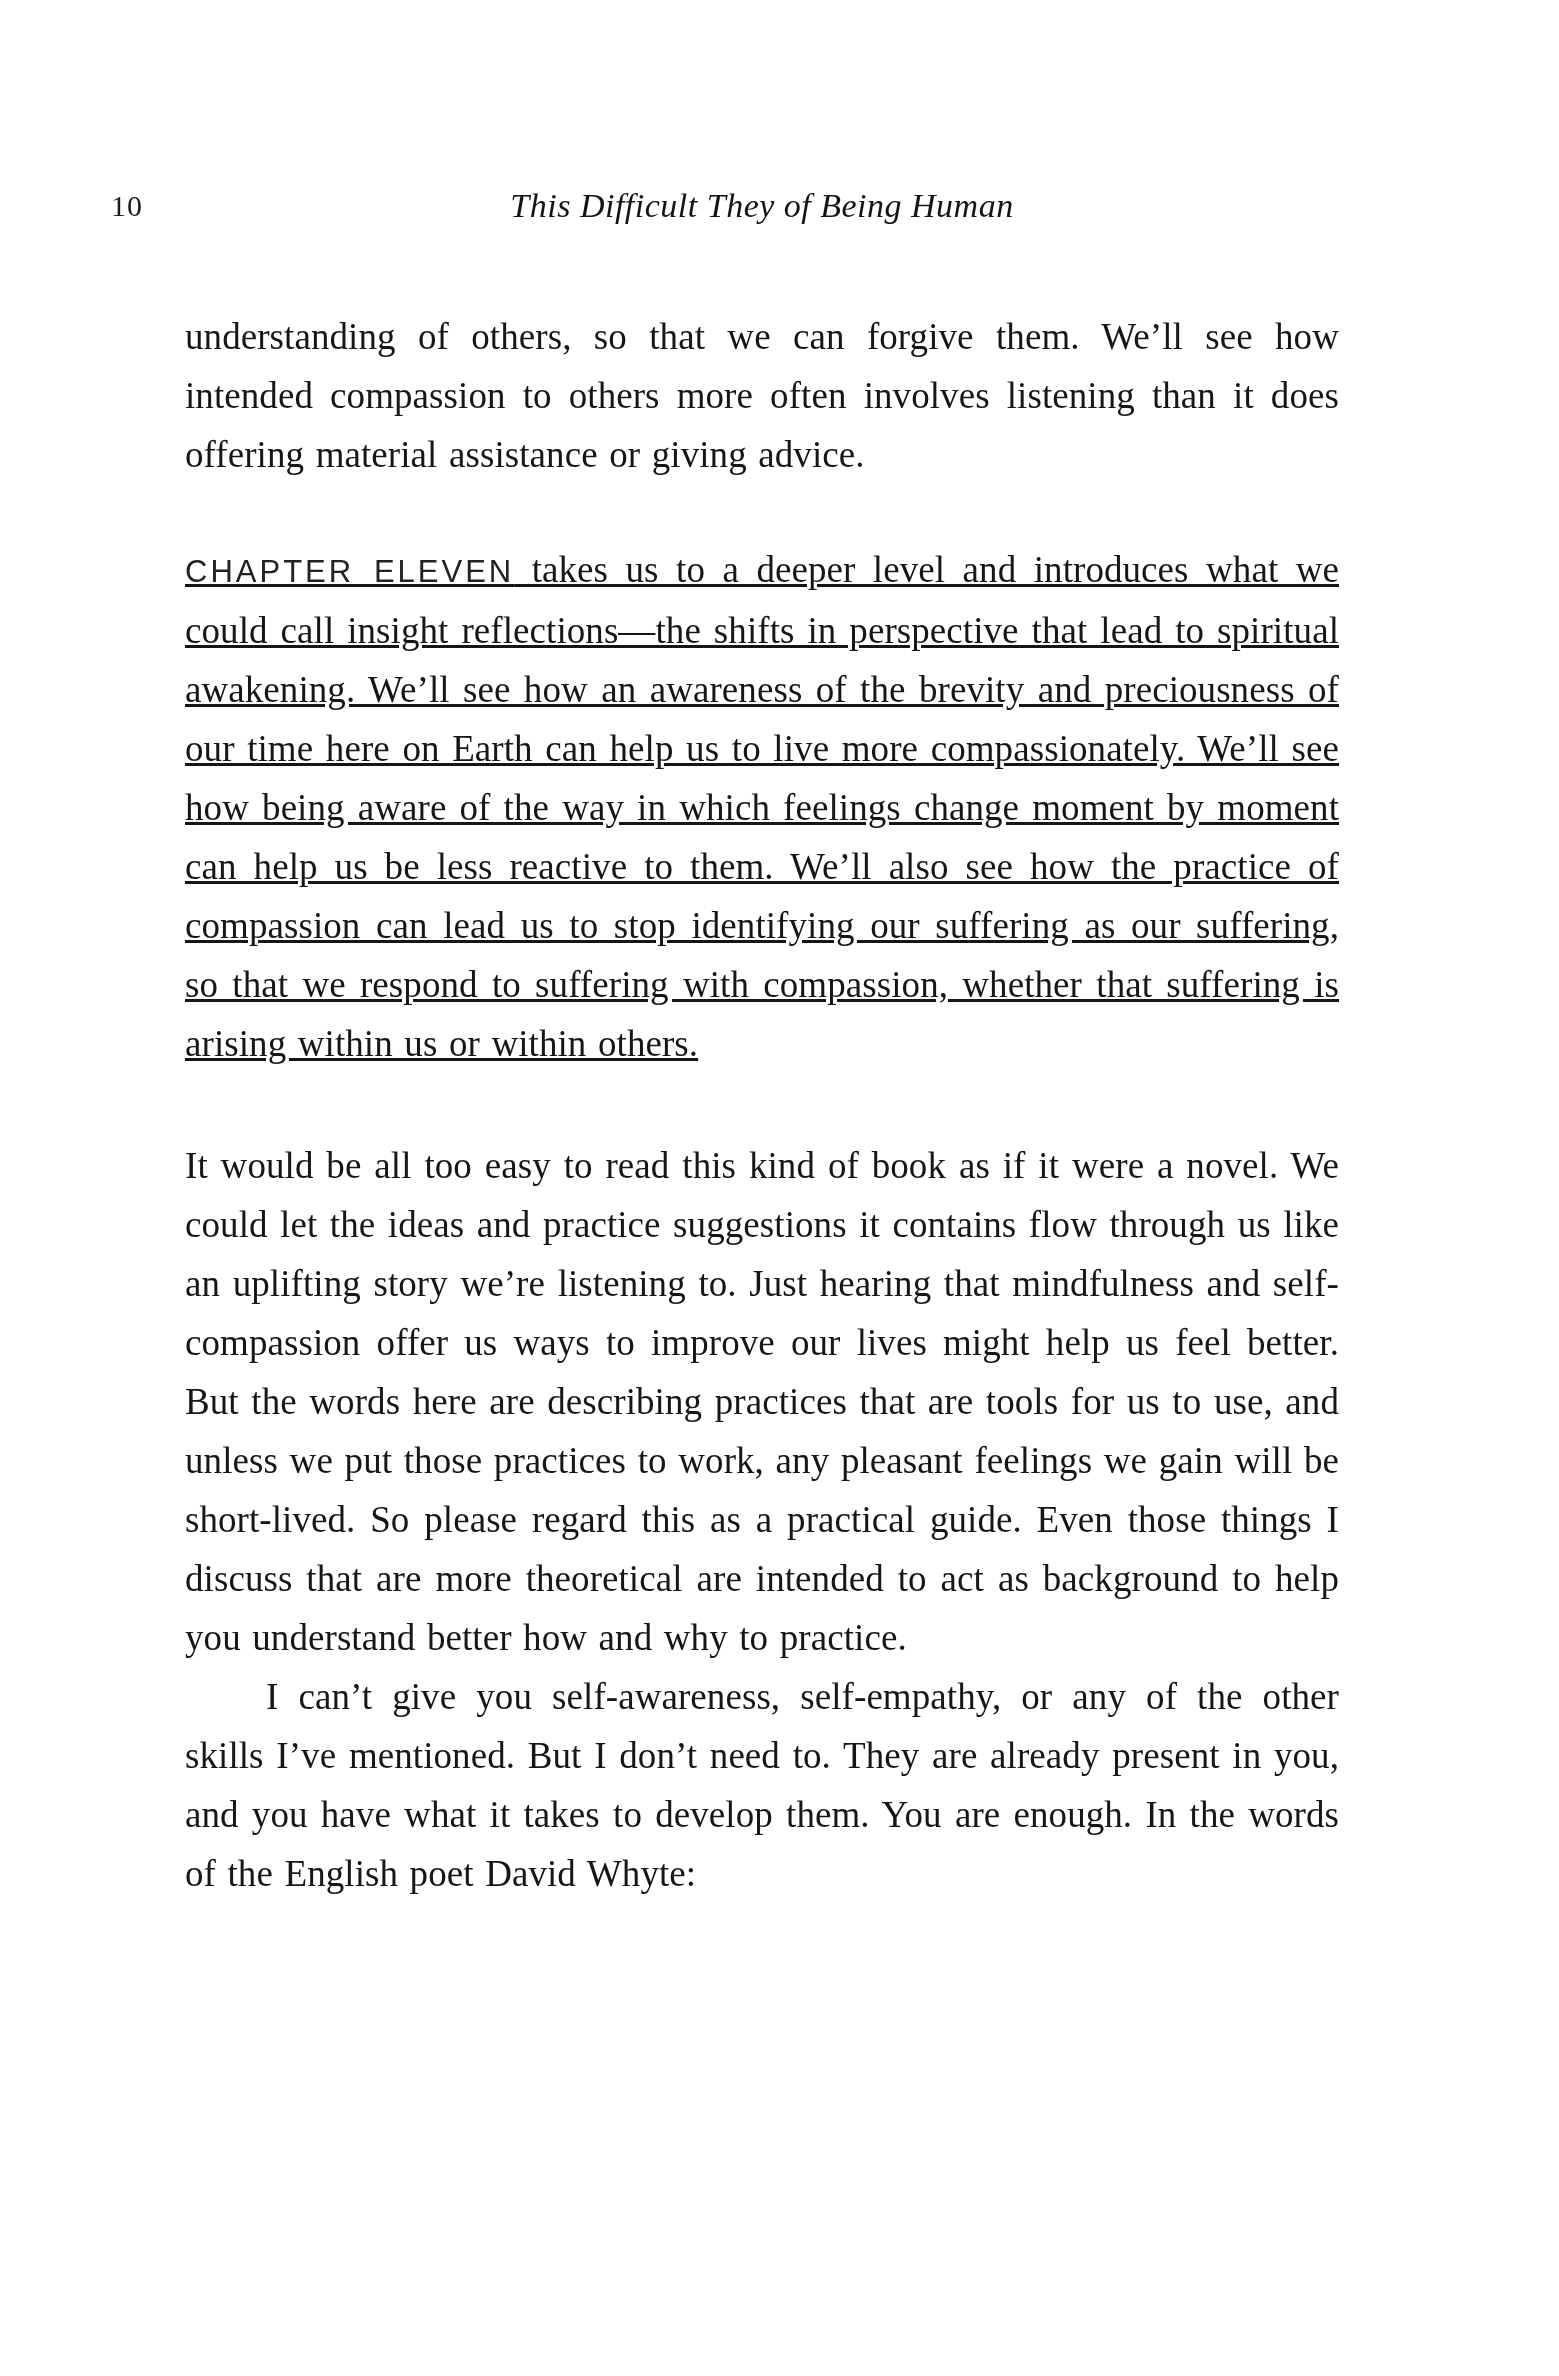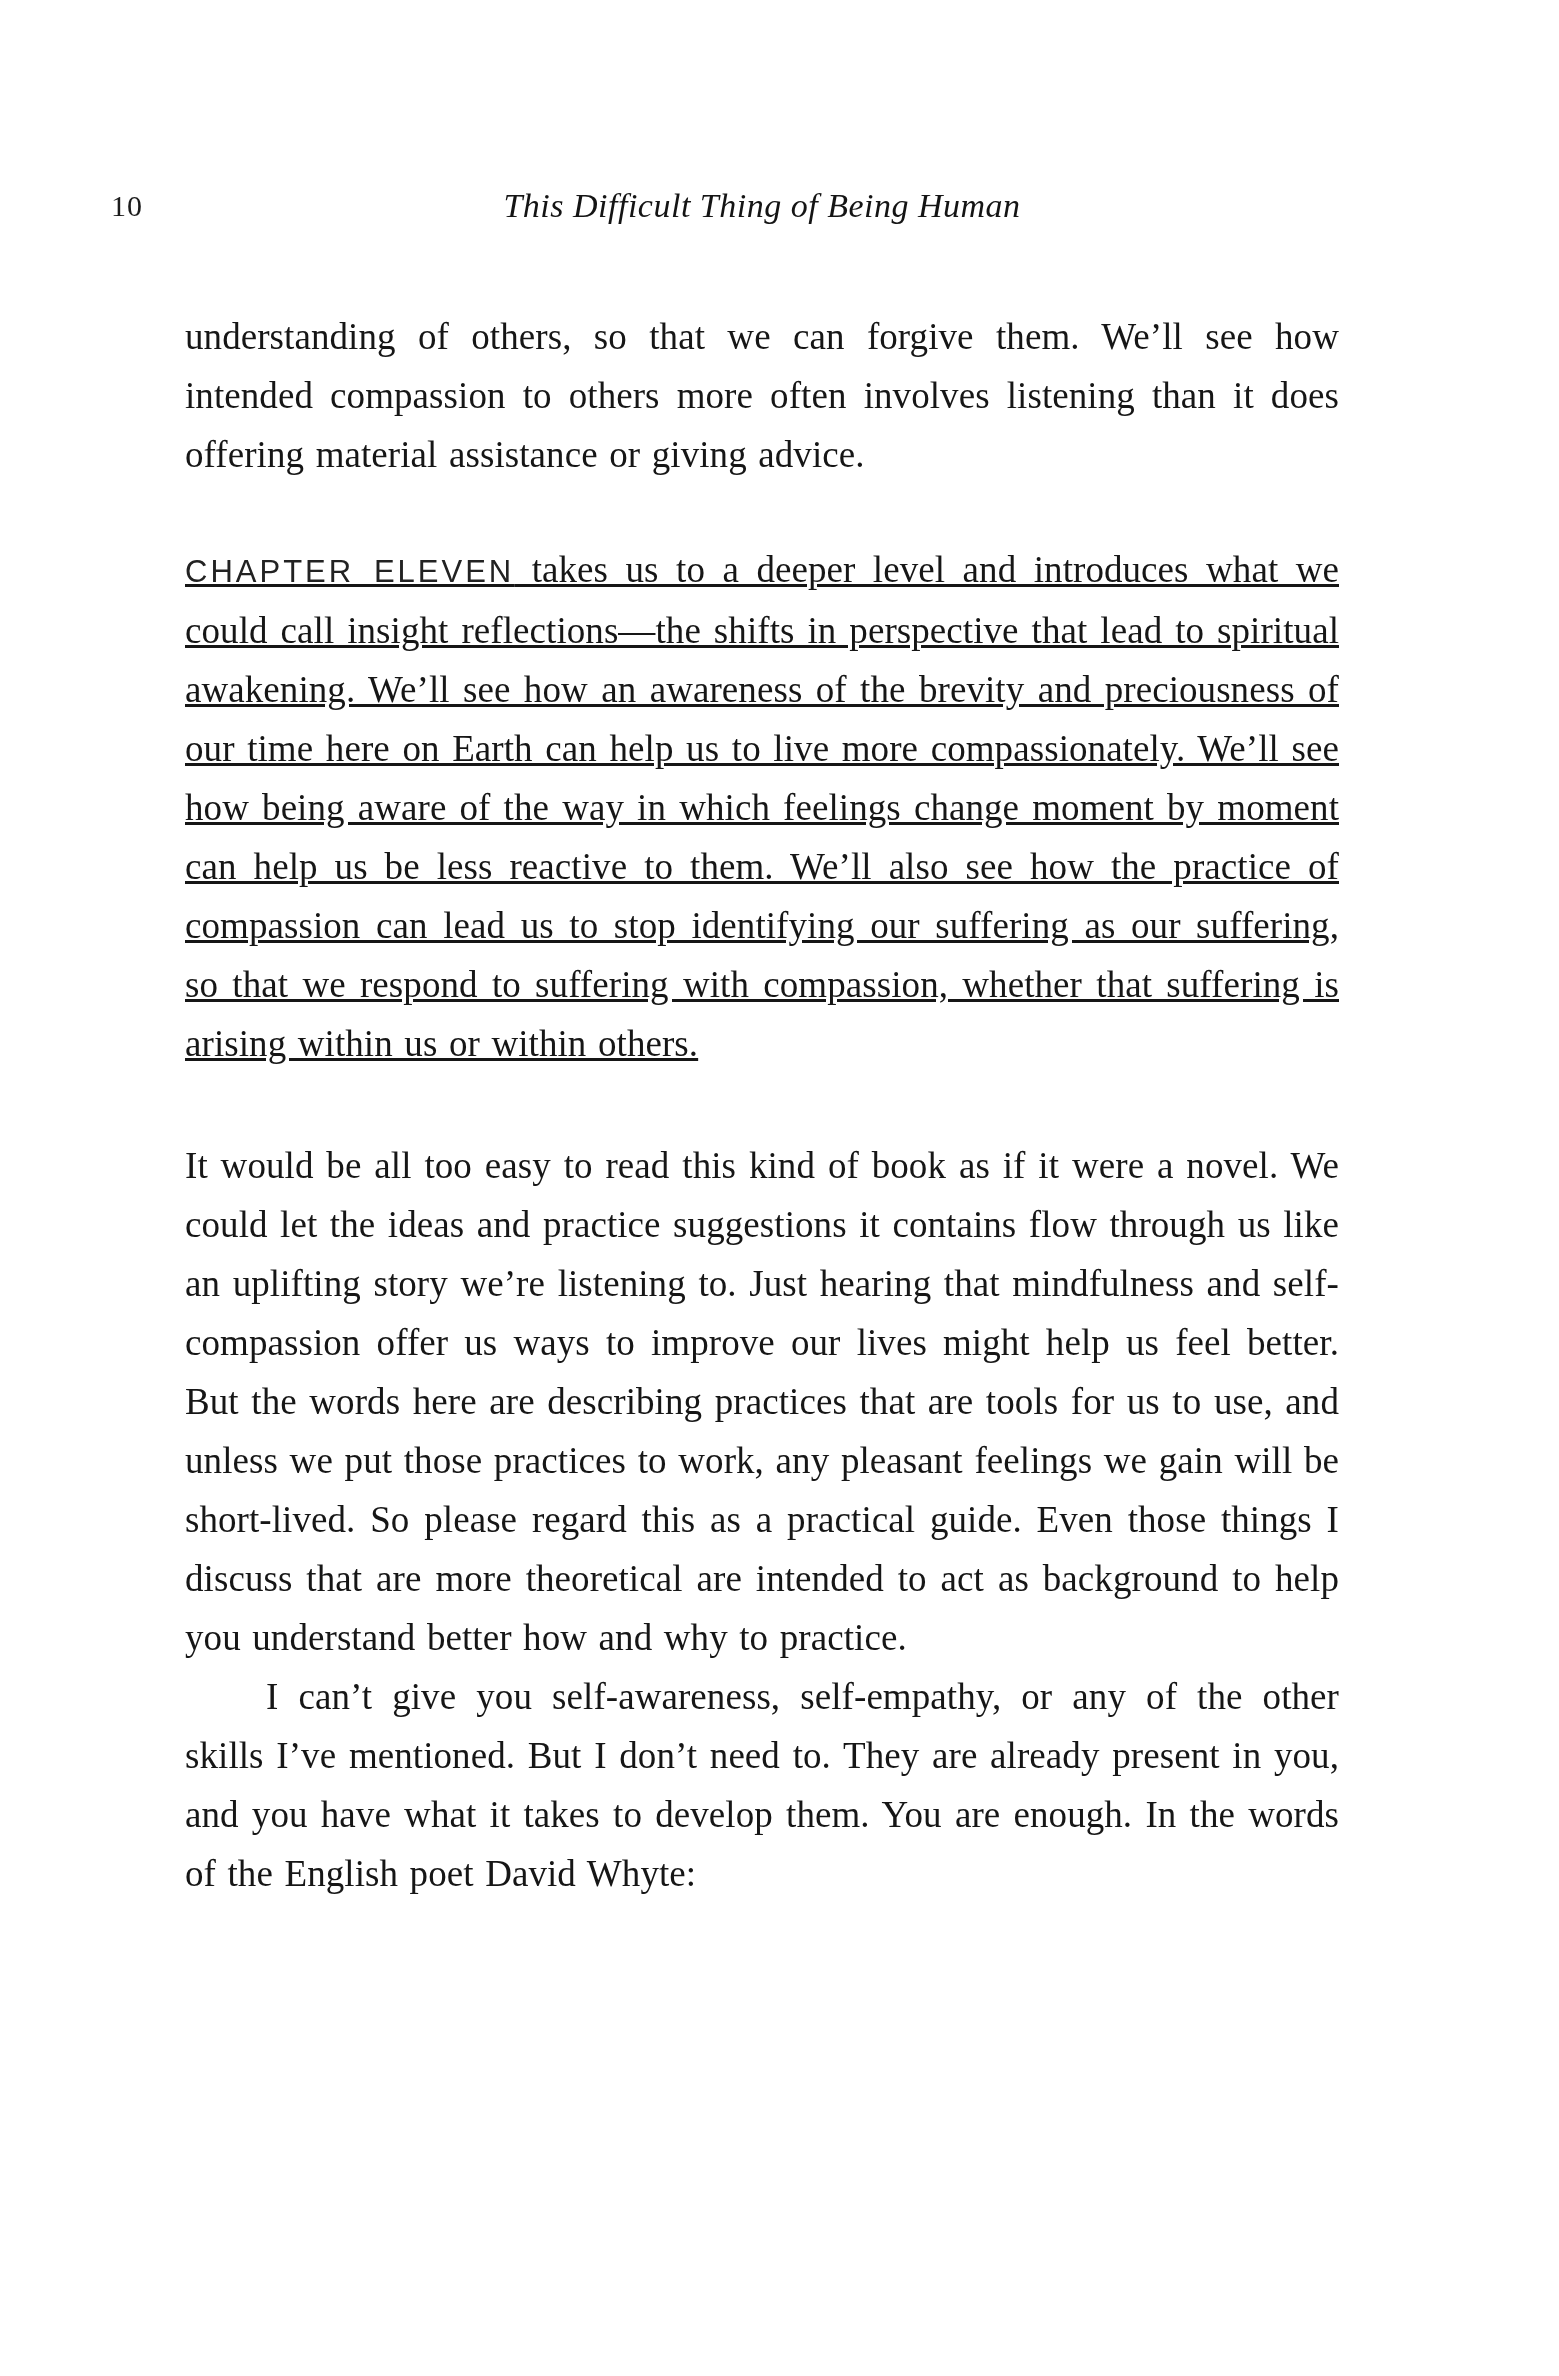--- a/index.html
+++ b/index.html
@@ -72,21 +72,21 @@
     color: #222222;
   }
 </style>
 </head>
 <body>
 
 <div class="page">
 
   <header class="running-head">
     <span class="folio">10</span>
-    <span class="running-title">This Difficult Thing of Being Human</span>
+    <span class="running-title">This Difficult They of Being Human</span>
   </header>
 
   <main class="text-block">
 
     <p class="para space-after-small">understanding of others, so that we can forgive them. We’ll see how intended compassion to others more often involves listening than it does offering material assistance or giving advice.</p>
 
     <p class="para space-after"><span class="chapter-lead">CHAPTER ELEVEN</span><span> takes us to a deeper level and introduces what we could call insight reflections—the shifts in perspective that lead to spiritual awakening. We’ll see how an awareness of the brevity and preciousness of our time here on Earth can help us to live more compassionately. We’ll see how being aware of the way in which feelings change moment by moment can help us be less reactive to them. We’ll also see how the practice of compassion can lead us to stop identifying our suffering as our suffering, so that we respond to suffering with compassion, whether that suffering is arising within us or within others.</span></p>
 
     <p class="para">It would be all too easy to read this kind of book as if it were a novel. We could let the ideas and practice suggestions it contains flow through us like an uplifting story we’re listening to. Just hearing that mindfulness and self-compassion offer us ways to improve our lives might help us feel better. But the words here are describing practices that are tools for us to use, and unless we put those practices to work, any pleasant feelings we gain will be short-lived. So please regard this as a practical guide. Even those things I discuss that are more theoretical are intended to act as background to help you understand better how and why to practice.</p>
 

